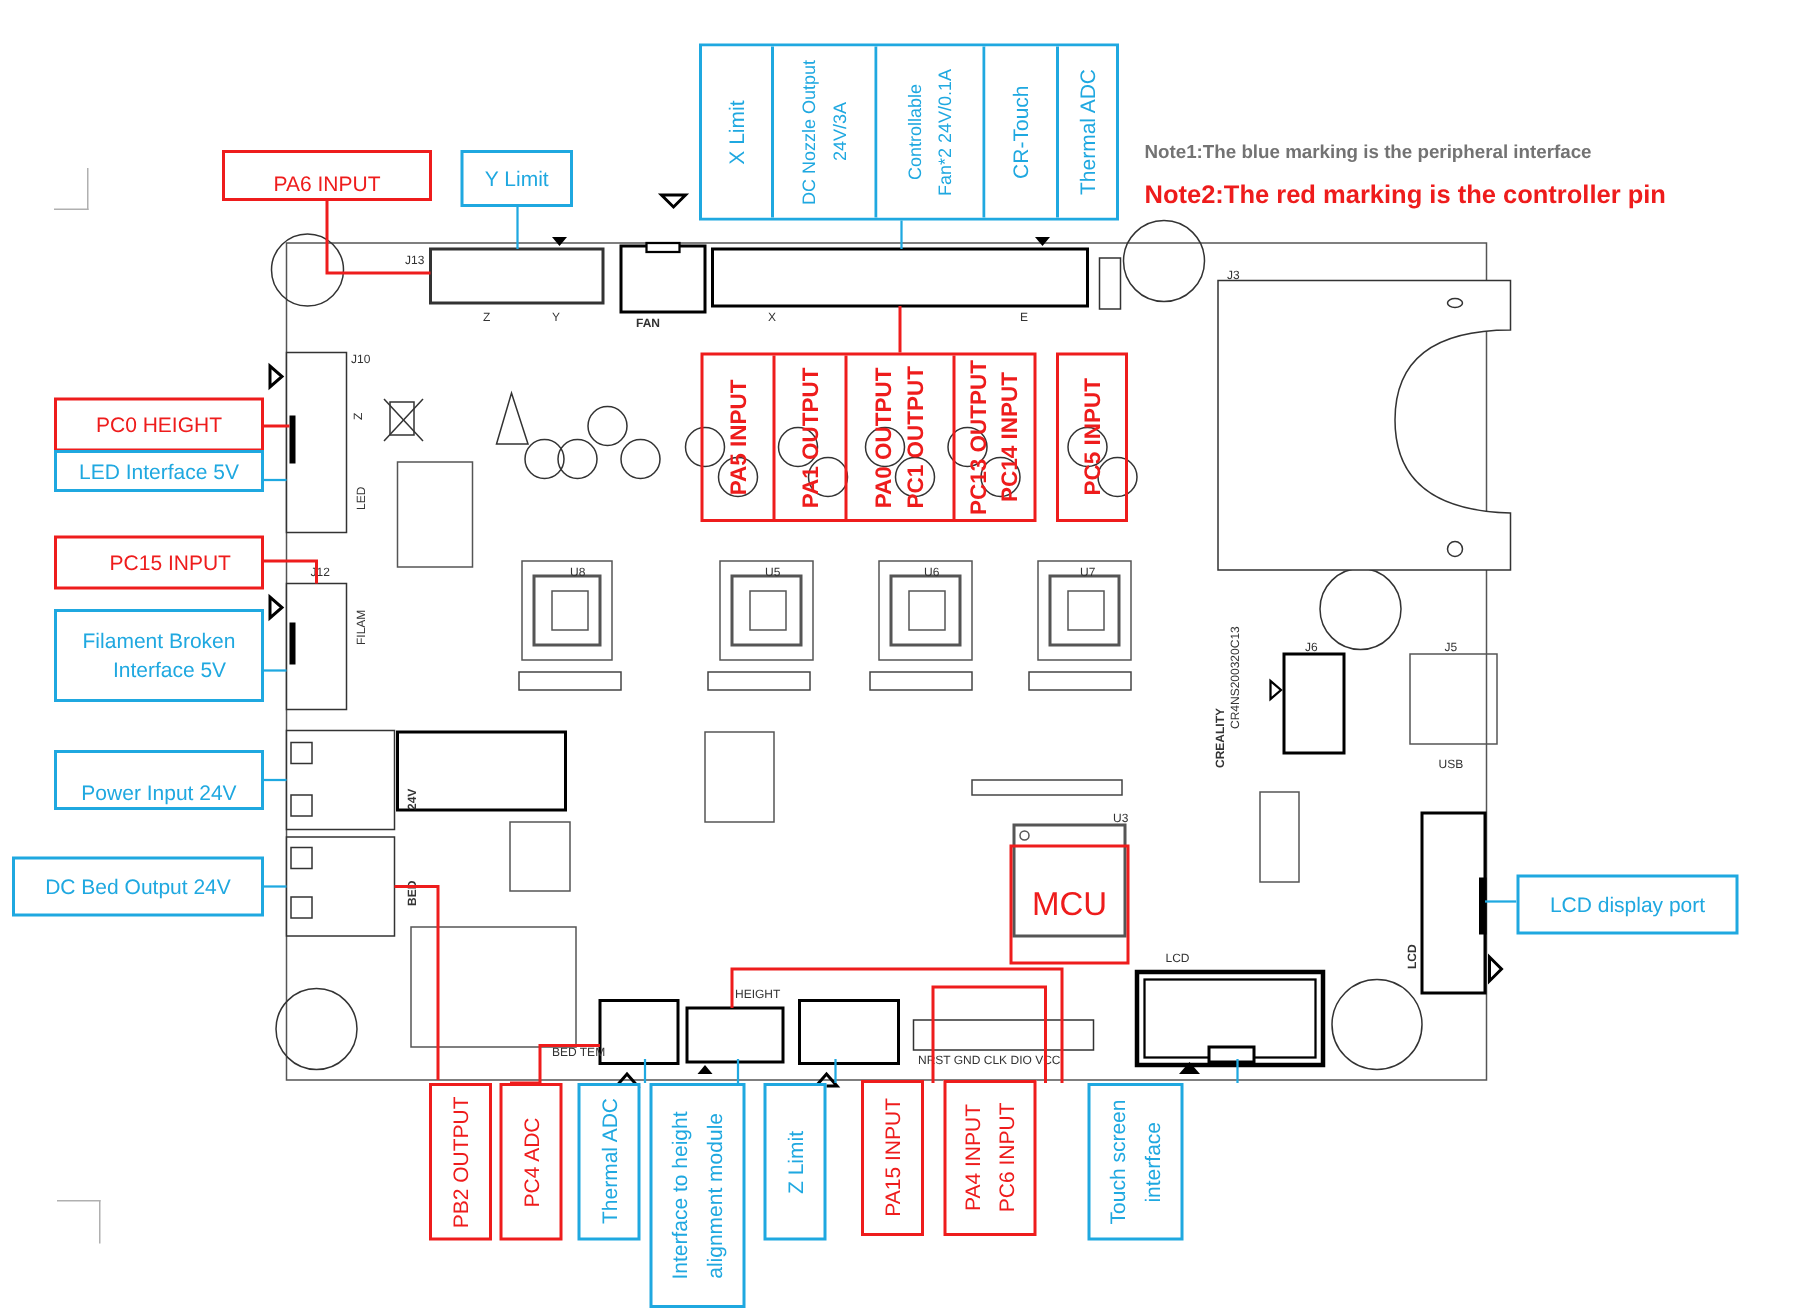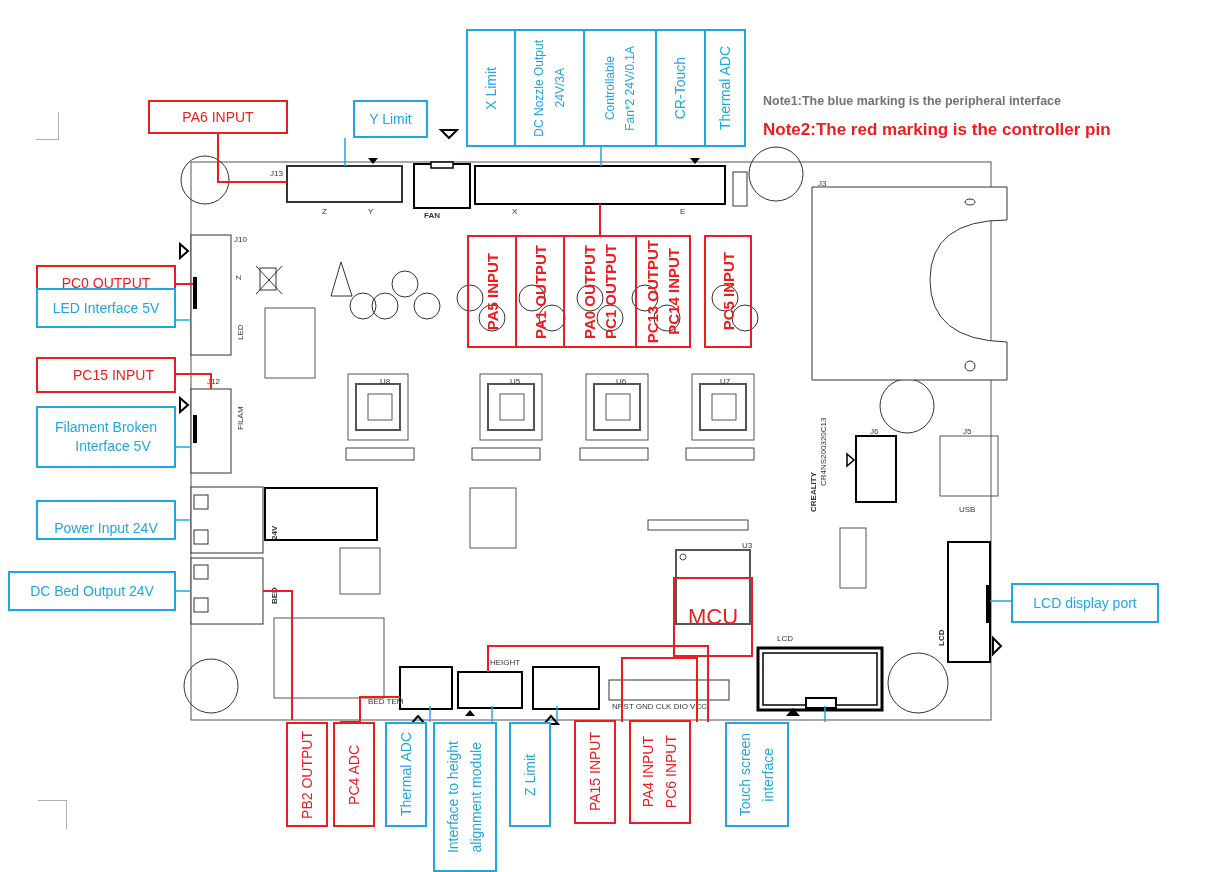--- a/index.html
+++ b/index.html
@@ -198,24 +198,24 @@
     <polyline points="176,284 193,284"></polyline>
     <polyline points="176,374 211,374 211,389"></polyline>
     <polyline points="263,591 292,591 292,720"></polyline>
     <polyline points="340,722 360,722 360,697 400,697"></polyline>
     <line x1="600" y1="204" x2="600" y2="235"></line>
     <polyline points="622,722 622,658 697,658 697,722"></polyline>
     <polyline points="708,722 708,646 488,646 488,672"></polyline>
   </g>
 </svg>
 
-<div class="abs red-box" style="left:148px;top:100px;width:140px;height:34px;">
+<div class="abs red-box" style="left:148px;top:100px;width:140px;height:34px;align-items:flex-end;">
     <span>PA6 INPUT</span>
   </div>
-<div class="abs blue-box" style="left:307px;top:100px;width:75px;height:38px;margin-left:46px;">
+<div class="abs blue-box" style="left:307px;top:100px;width:75px;height:38px;">
     <span>Y Limit</span>
   </div>
 
 <div class="abs" style="left:466px;top:29px;width:280px;height:118px;border:2px solid #1fa8e0;display:flex;background:#fff;">
   <div class="blue-box" style="border:none;border-right:2px solid #1fa8e0;width:46px;height:100%;">
     <span class="vert">X Limit</span>
   </div>
   <div class="blue-box" style="border:none;border-right:2px solid #1fa8e0;width:67px;height:100%;font-size:12px;">
     <span class="vert">DC Nozzle Output</span>
       <span class="vert" style="margin-left:4px;">24V/3A</span>
@@ -229,23 +229,23 @@
   </div>
   <div class="blue-box" style="border:none;flex:1;height:100%;">
     <span class="vert">Thermal ADC</span>
   </div>
 </div>
 
 <div class="abs note1" style="left:763px;top:94px;white-space:nowrap;">Note1:The blue marking is the peripheral interface</div>
 <div class="abs note2" style="left:763px;top:120px;white-space:nowrap;">Note2:The red marking is the controller pin</div>
 
 <div class="abs red-box" style="left:36px;top:265px;width:140px;height:36px;">
-    <span>PC0 OUTPUT</span>
-  </div>
-<div class="abs blue-box" style="left:36px;top:288px;width:140px;height:40px;">
+    <span>PC0 HEIGHT</span>
+  </div>
+<div class="abs blue-box" style="left:36px;top:300px;width:140px;height:28px;">
     <span>LED Interface 5V</span>
   </div>
 <div class="abs red-box" style="left:36px;top:357px;width:140px;height:36px;padding-left:15px;">
     <span>PC15 INPUT</span>
   </div>
 <div class="abs blue-box" style="left:36px;top:406px;width:140px;height:62px;flex-direction:column;">
   <span>Filament Broken</span>
   <span style="padding-left:14px;">Interface 5V</span>
 </div>
 <div class="abs blue-box" style="left:36px;top:500px;width:140px;height:40px;align-items:flex-end;">
@@ -268,21 +268,21 @@
   </div>
   <div class="red-overlay" style="border:none;flex:1;">
     <span class="vert">PC13 OUTPUT</span>
       <span class="vert" style="margin-left:4px;">PC14 INPUT</span>
   </div>
 </div>
 <div class="abs red-overlay" style="left:704px;top:235px;width:48px;height:113px;">
     <span class="vert">PC5 INPUT</span>
   </div>
 
-<div class="abs red-box" style="left:673px;top:577px;width:80px;height:80px;background:transparent;">
+<div class="abs red-box" style="left:673px;top:563px;width:80px;height:80px;background:transparent;">
     <span class="mcu-text">MCU</span>
   </div>
 
 <div class="abs blue-box" style="left:1011px;top:583px;width:148px;height:40px;">
     <span>LCD display port</span>
   </div>
 
 <div class="abs red-box" style="left:286px;top:722px;width:42px;height:105px;">
     <span class="vert">PB2 OUTPUT</span>
   </div>

